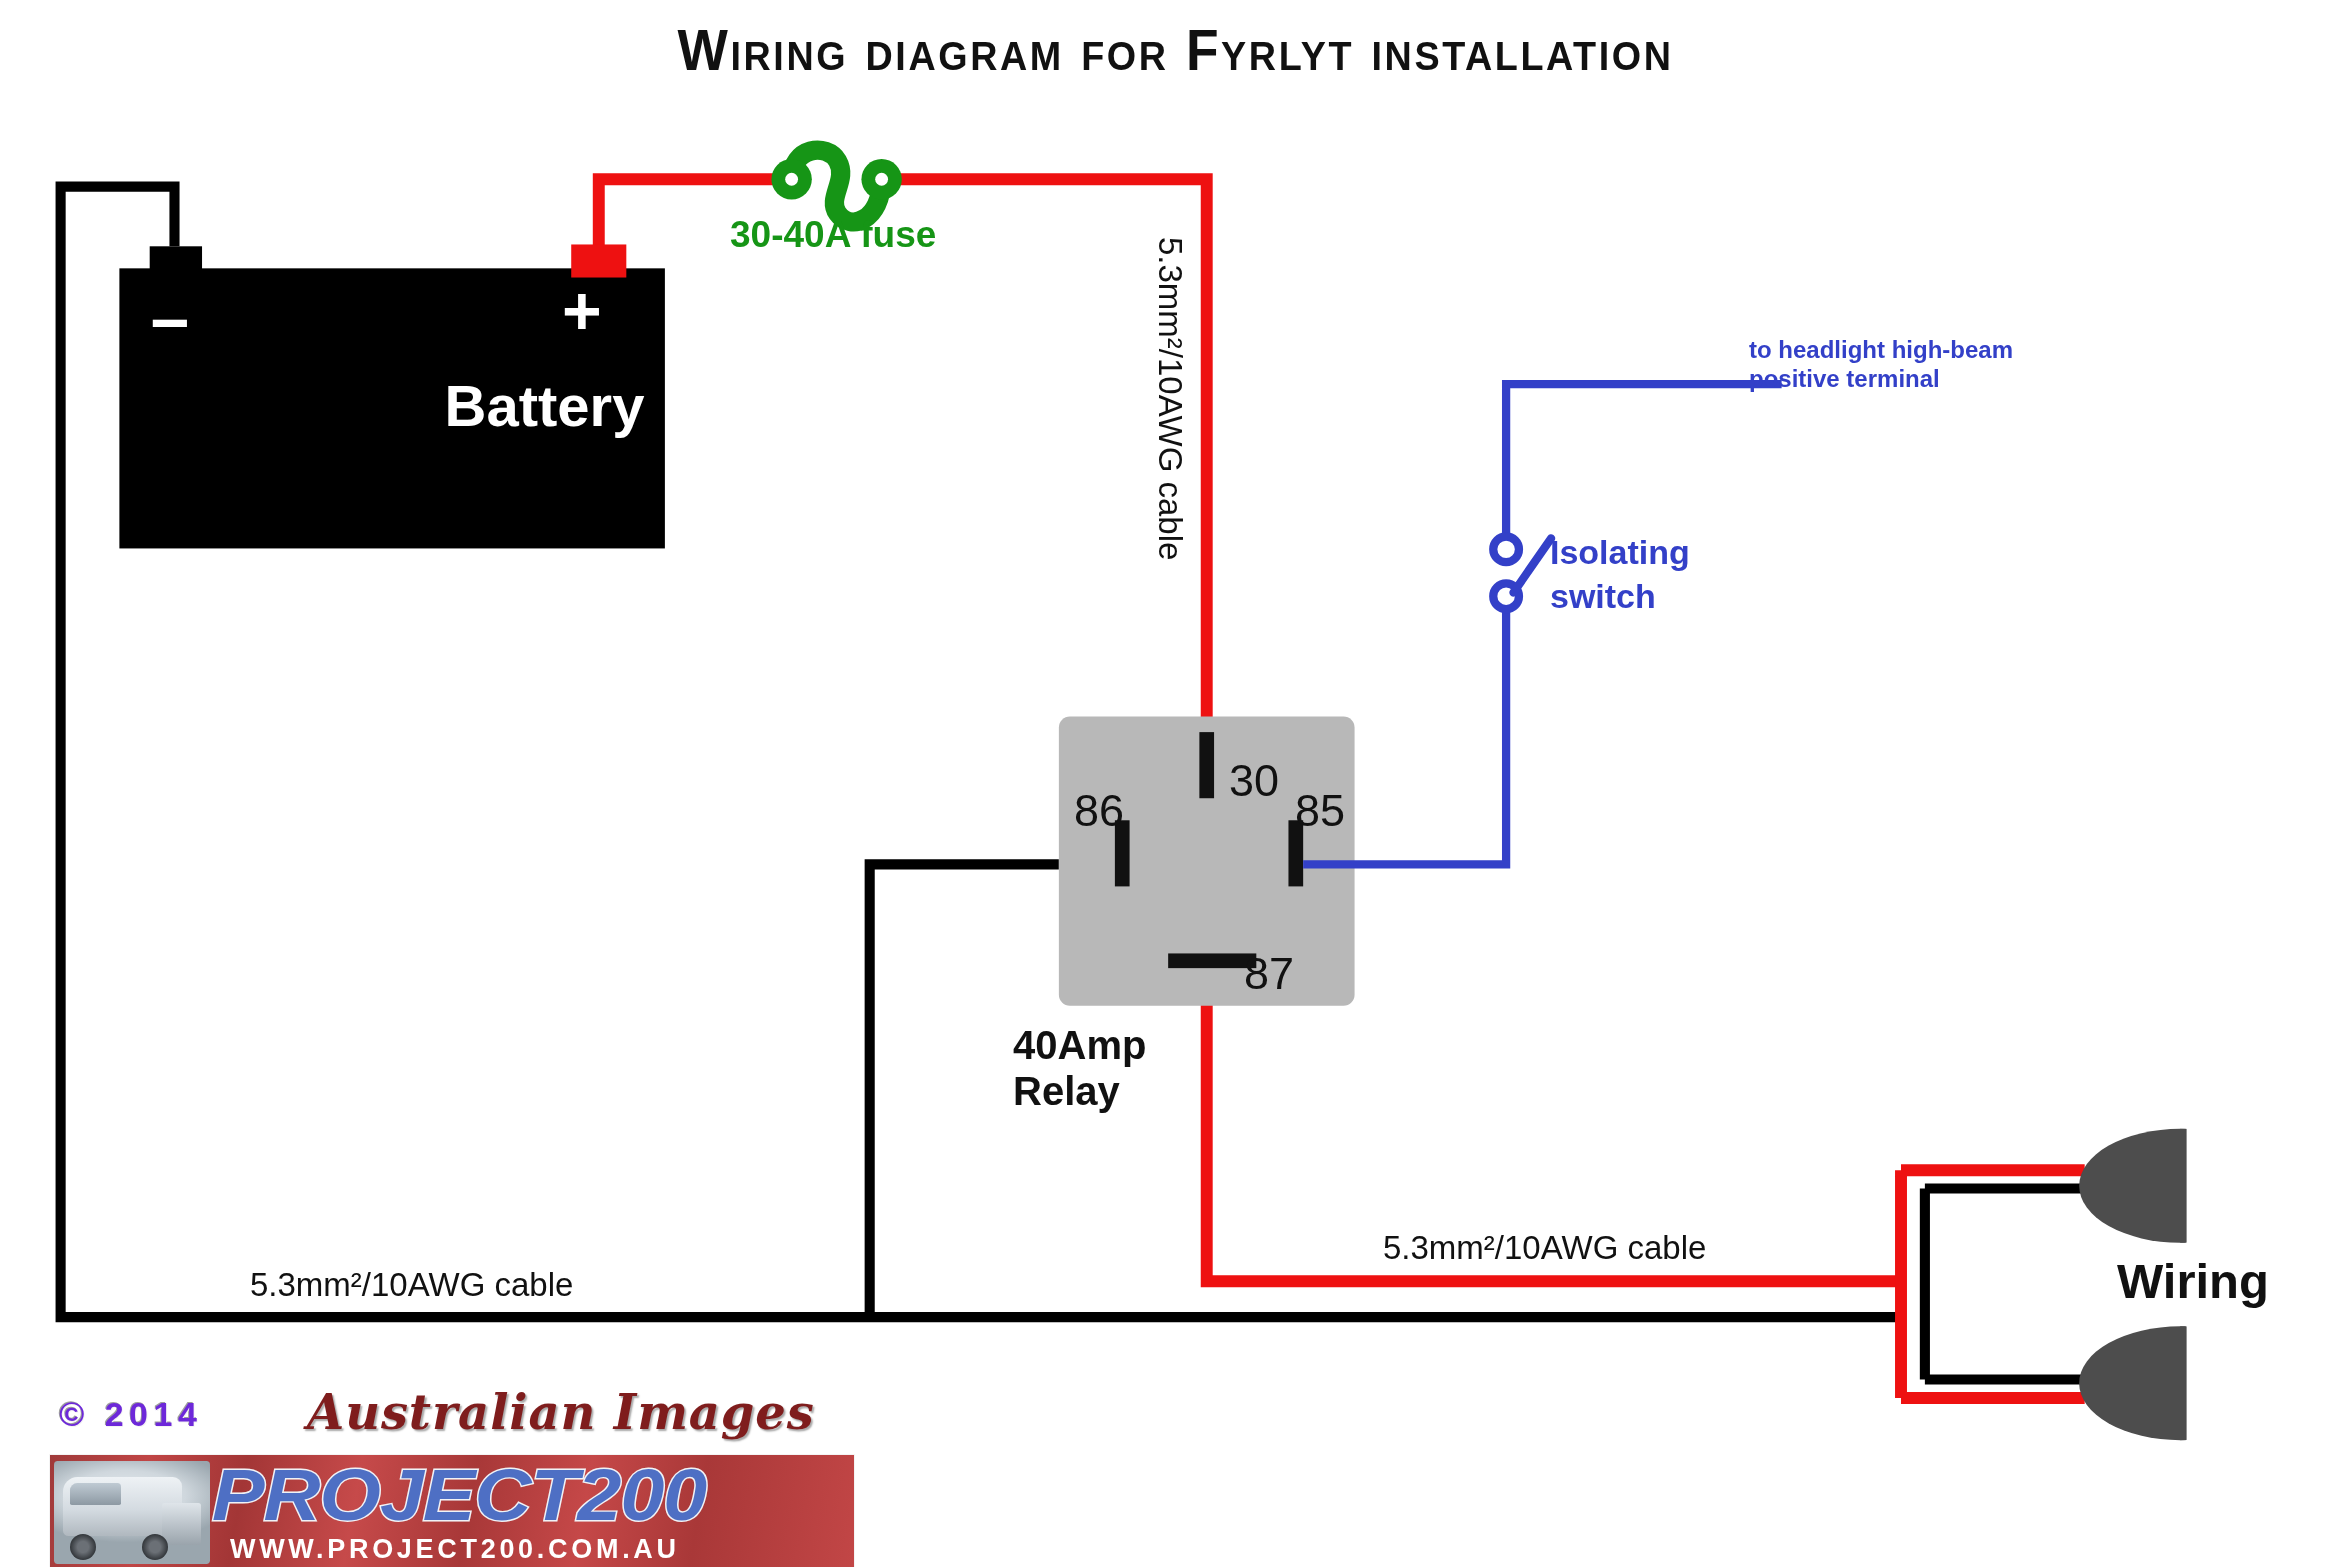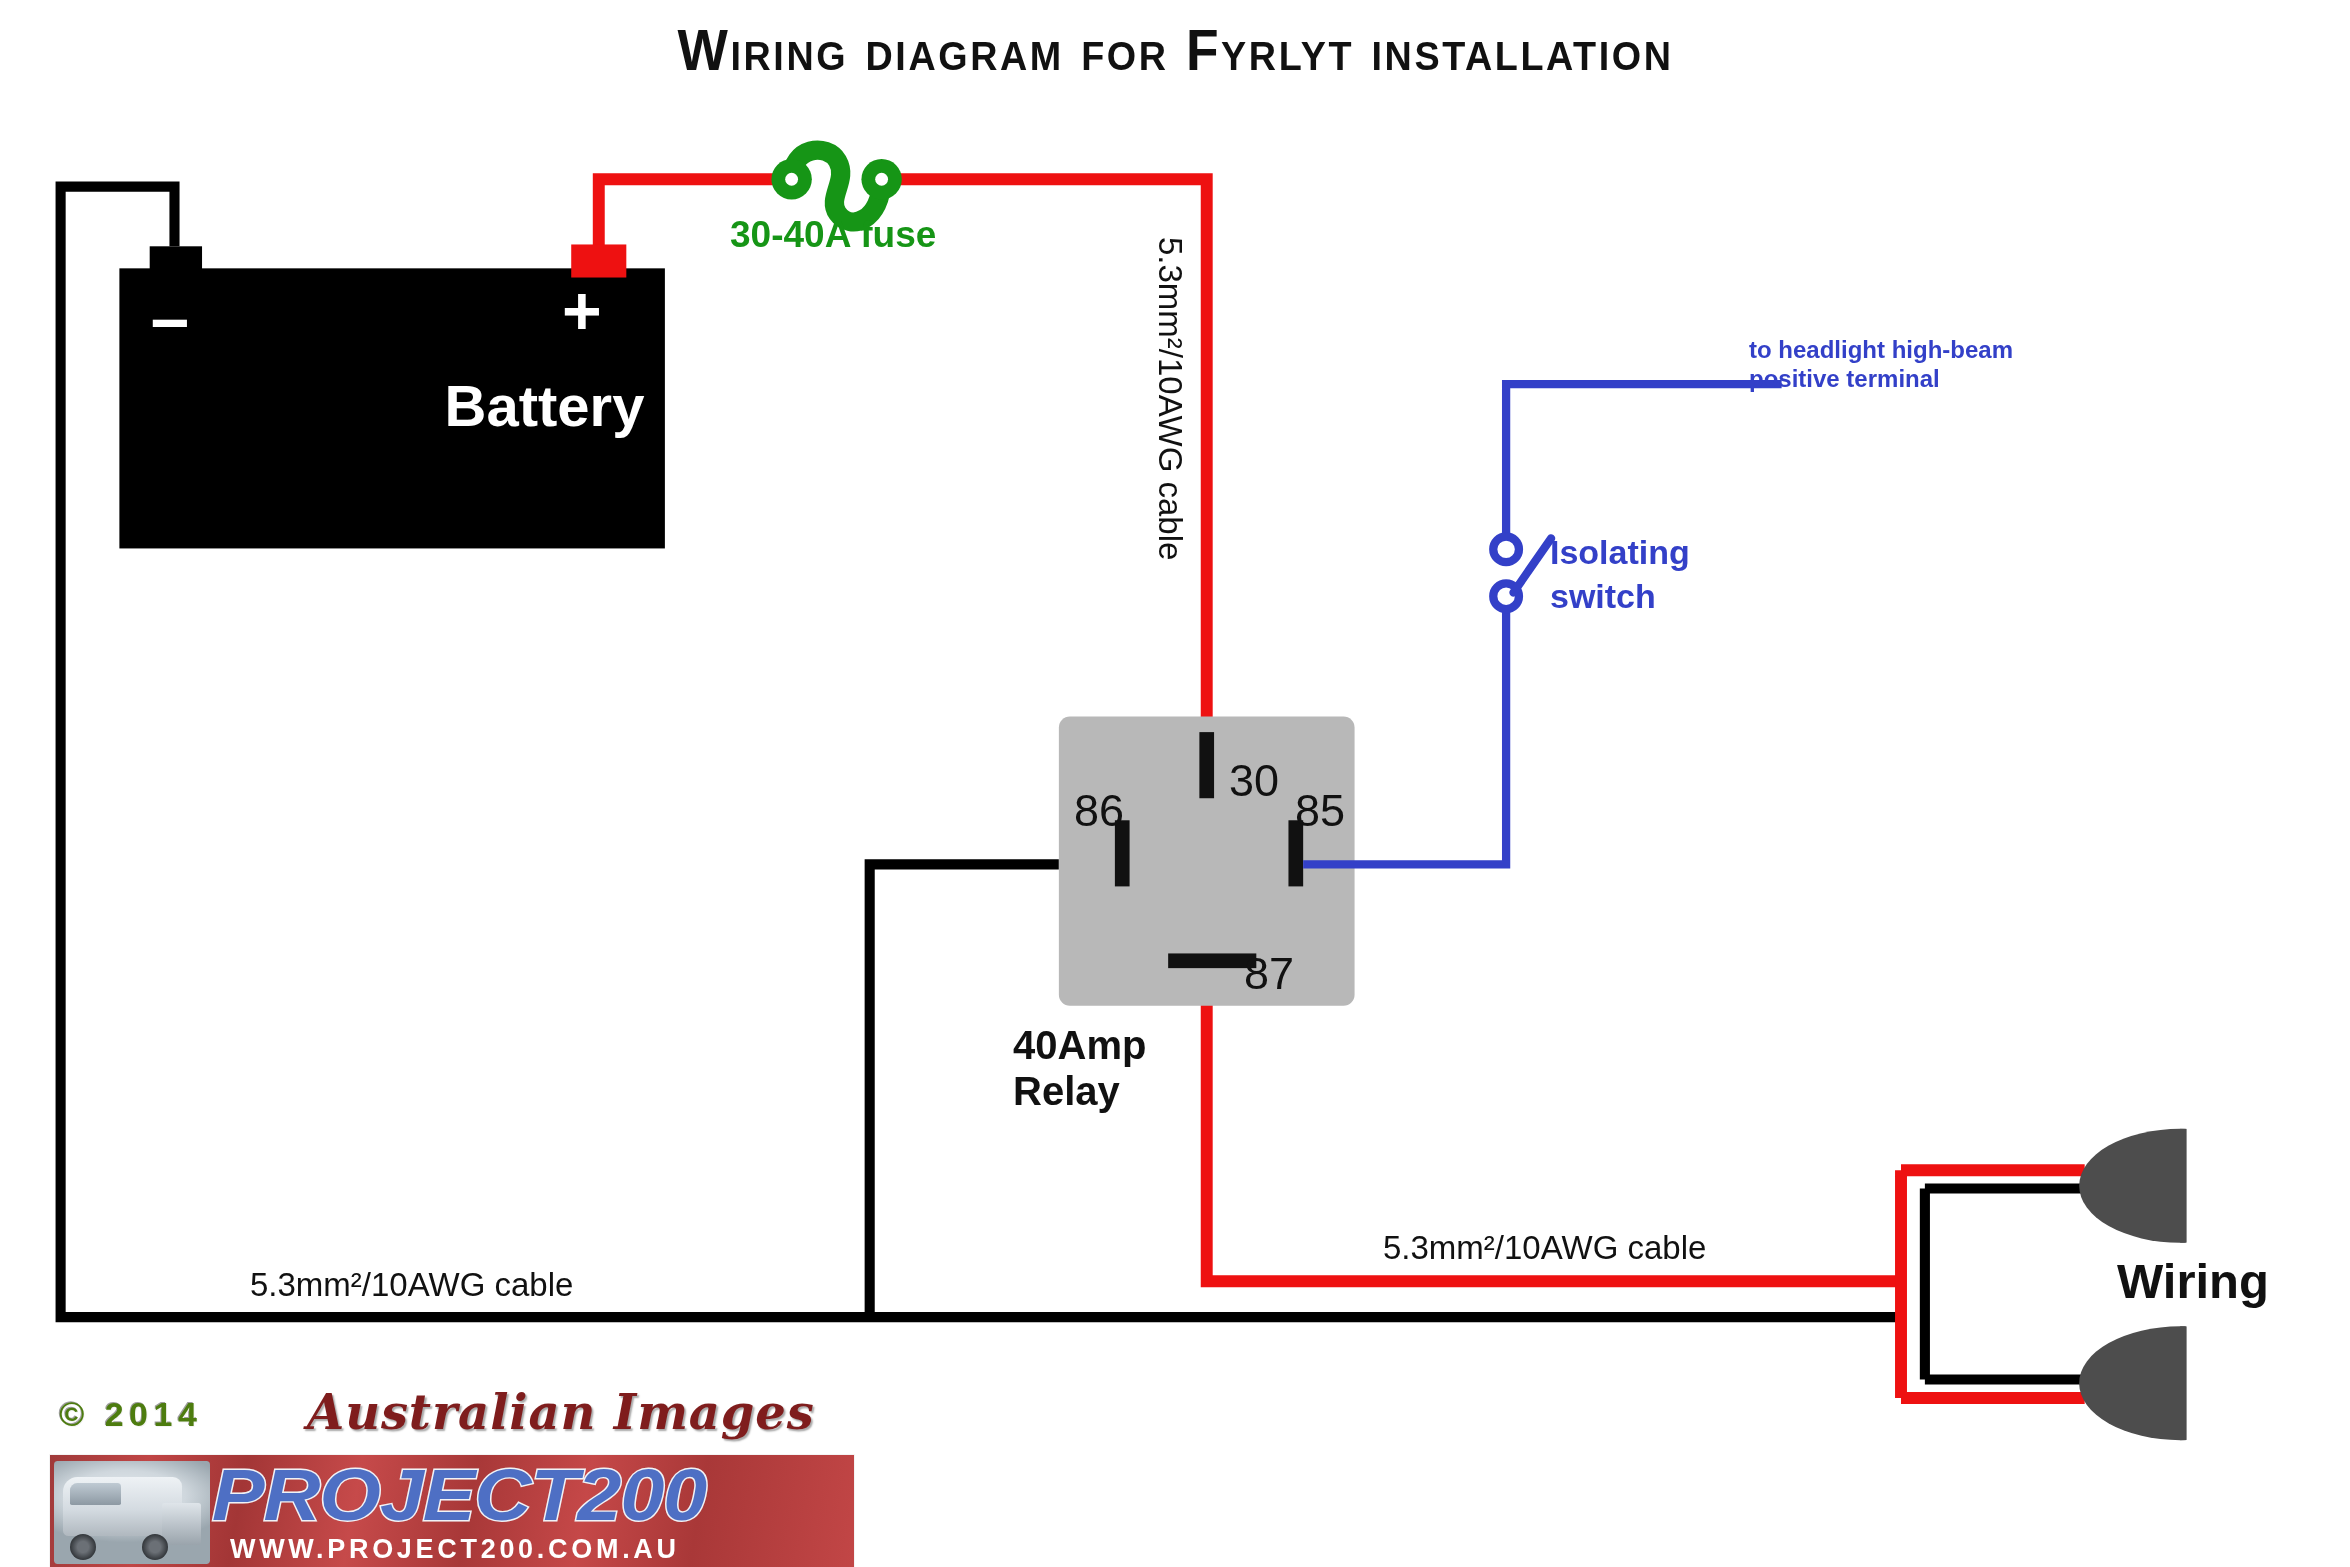--- a/index.html
+++ b/index.html
@@ -146,21 +146,21 @@
     width: 826px;
     height: 174px;
   }
   #copyright-line {
     position: absolute;
     left: 9.2px;
     top: 0px;
     font-size: 34px;
     font-weight: 700;
     letter-spacing: 5.5px;
-    color: #4d7c0f;
+    color: #6d28d9;
     text-shadow: 0.9px 0.9px 0 #f3f3f3, -0.9px -0.9px 0 #9e9e9e;
   }
   #australian-images {
     position: absolute;
     left: 257px;
     top: -11px;
     font-family: "DejaVu Serif", serif;
     font-size: 48px;
     font-style: italic;
     font-weight: 700;

